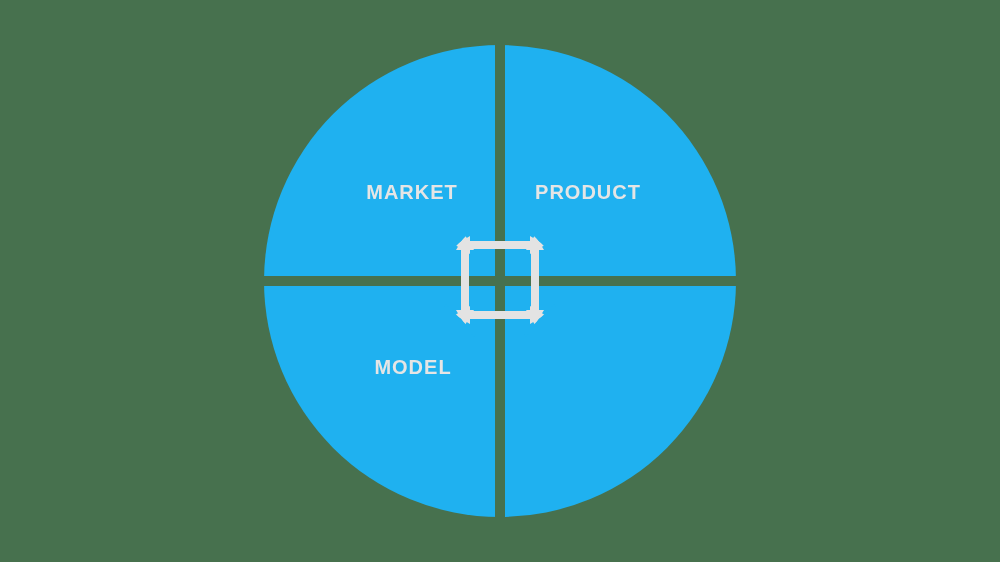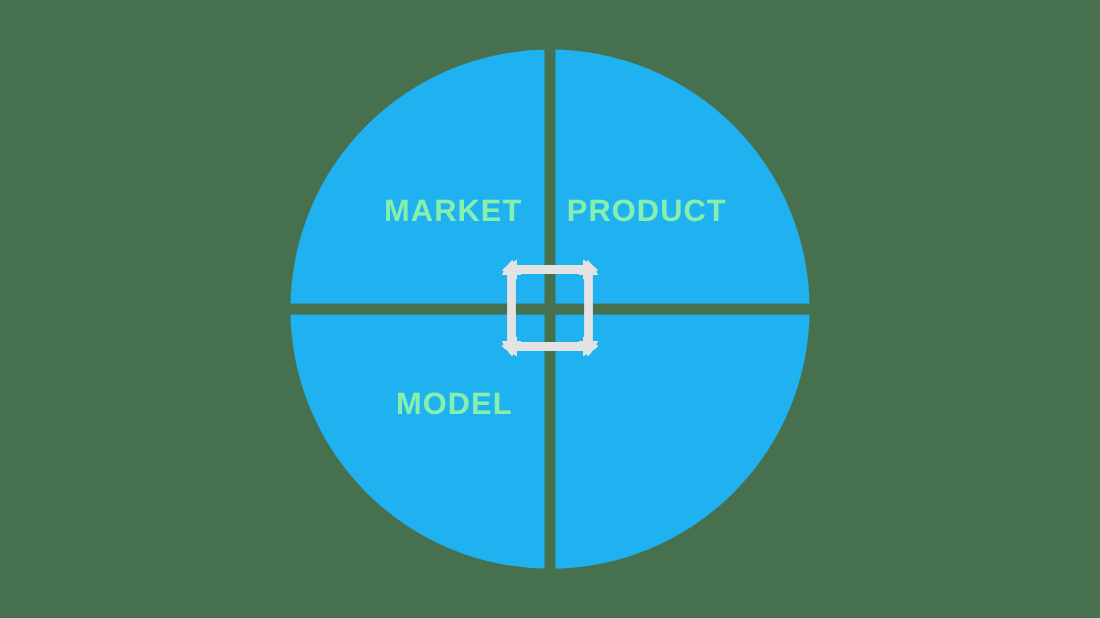--- a/index.html
+++ b/index.html
@@ -18,23 +18,23 @@
   }
   .stage svg {
     position: absolute;
     left: 0;
     top: 0;
     display: block;
   }
   .quad-label {
     position: absolute;
     transform: translate(-50%, -50%);
-    color: #86efac;
+    color: #e5e5e5;
     font-weight: 700;
-    font-size: 28px;
+    font-size: 20px;
     letter-spacing: 1px;
     white-space: nowrap;
     user-select: none;
     text-align: right;
   }
   .lbl-market  { left: 412px; top: 192px; }
   .lbl-product { left: 588px; top: 192px; }
   .lbl-model   { left: 413px; top: 367px; }
   .lbl-channel { left: 588px; top: 367px; }
 </style>

